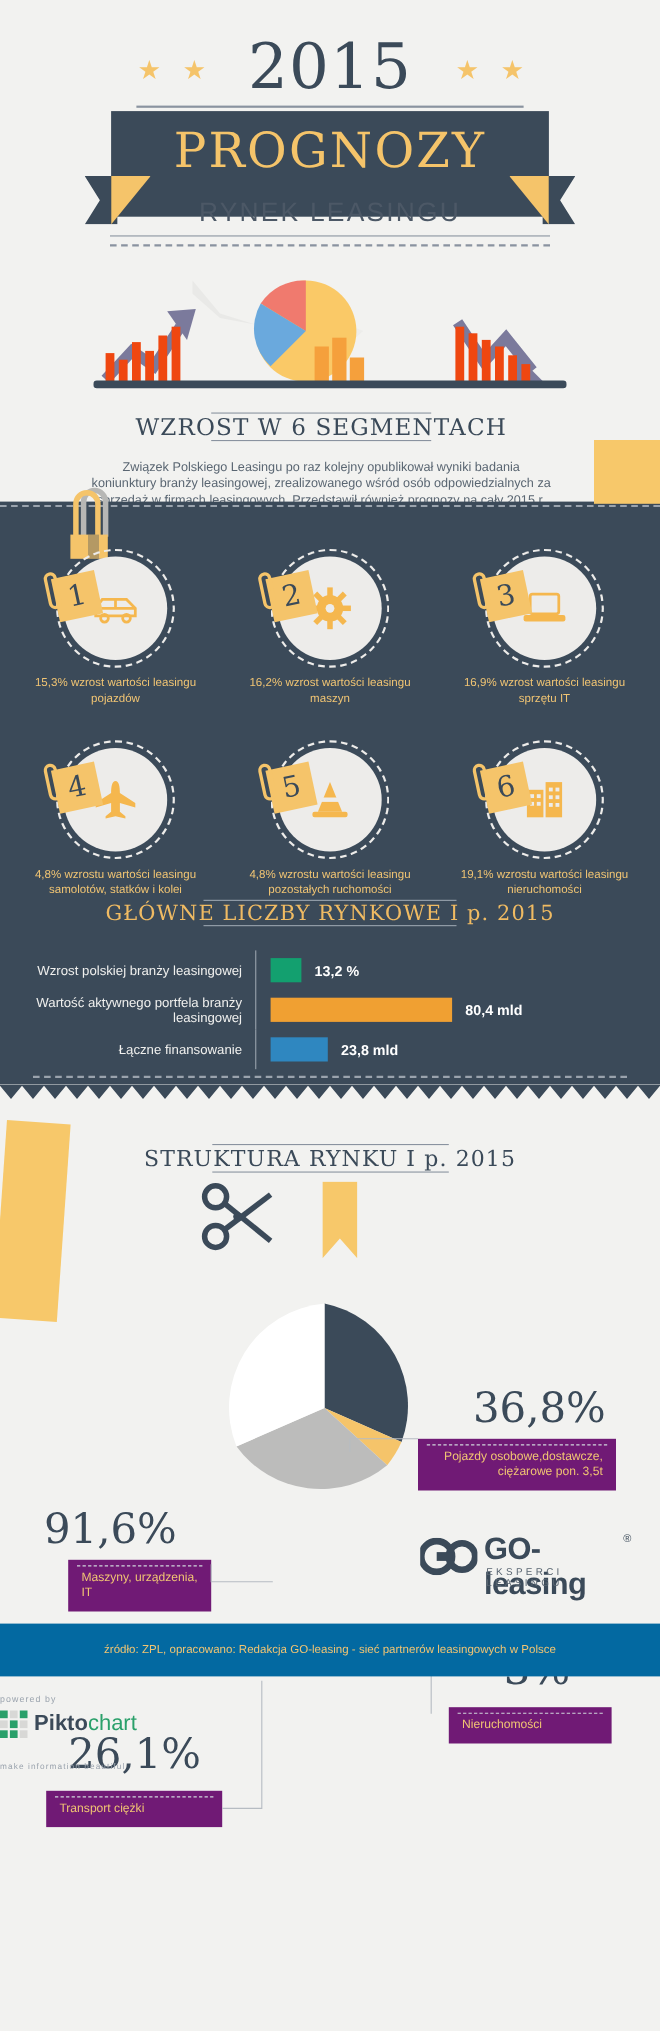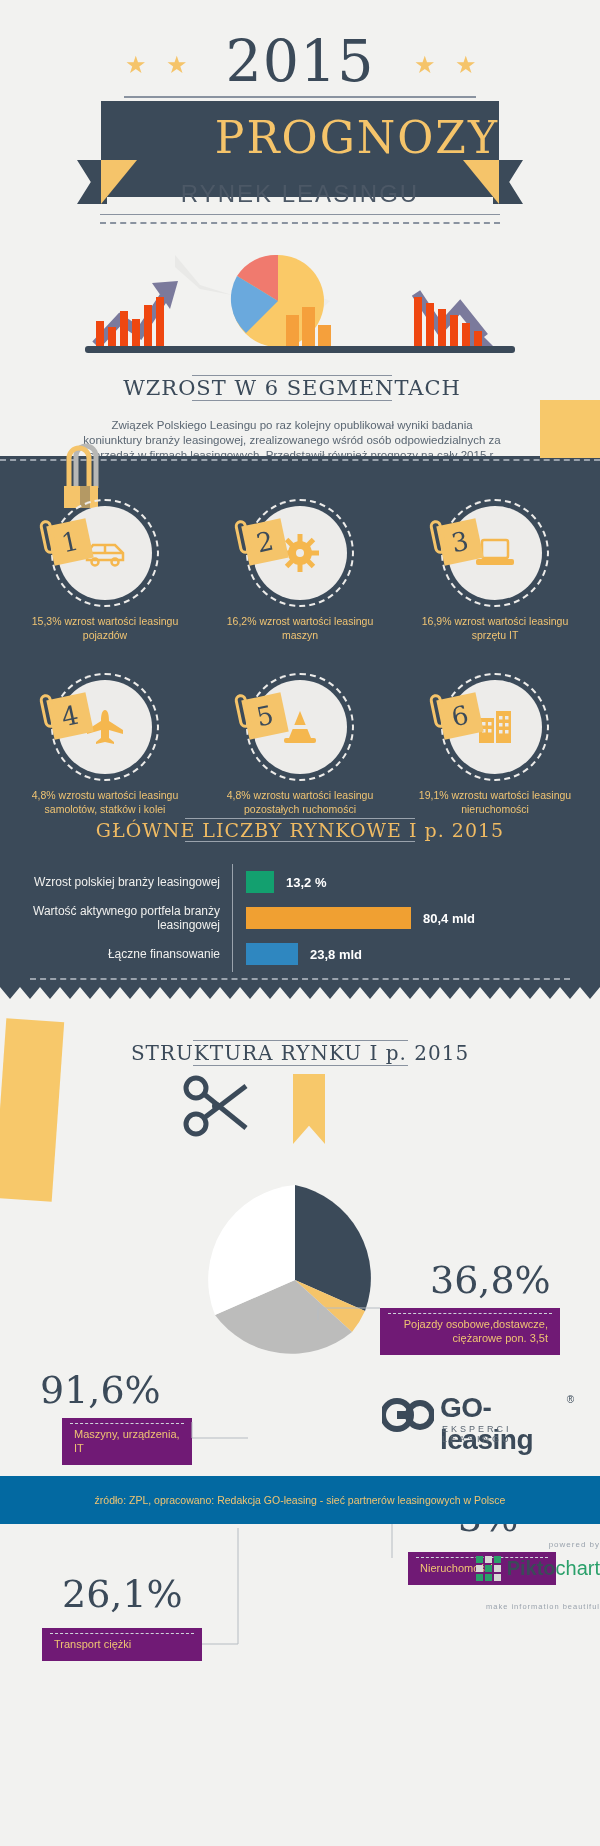--- a/index.html
+++ b/index.html
@@ -51,21 +51,21 @@
   .rb-fold-l {
     position: absolute; top: 64px; left: 101px; width: 36px; height: 44px;
     background: #f5c46a; clip-path: polygon(0 0, 100% 0, 0 100%);
   }
   .rb-fold-r {
     position: absolute; top: 64px; right: 101px; width: 36px; height: 44px;
     background: #f5c46a; clip-path: polygon(0 0, 100% 0, 100% 100%);
   }
   .rb-title {
     position: absolute; top: 16px; left: 101px; width: 398px;
-    text-align: right;
+    text-align: center;
     font-family: "DejaVu Serif", serif;
     font-size: 44px; color: #f5c46a; letter-spacing: 2px;
   }
   .subtitle {
     position: absolute; top: 180px; left: 0; width: 600px; text-align: center;
     font-size: 24px; color: #4c5866; letter-spacing: 2px;
   }
   .hr-dbl { position: absolute; left: 100px; width: 400px; }
   .hr-solid { top: 214px; border-top: 1px solid #8a93a0; }
   .hr-dash { top: 222px; border-top: 2px dashed #8a93a0; }
@@ -204,21 +204,21 @@
   }
 
   
   .footer-bar {
     position: absolute; top: 1476px; left: 0; width: 600px; height: 48px;
     background: #0369a1; display: flex; align-items: center; justify-content: center;
   }
   .footer-txt { font-size: 10.5px; color: #f0c473; }
 
   .powered {
-    position: absolute; top: 1540px; left: 0; width: 600px; text-align: right; padding-left: 20px;
+    position: absolute; top: 1540px; left: 0; width: 600px; text-align: left;
   }
   .pw-lab { font-size: 8px; color: #9aa3ad; letter-spacing: 1px; }
   .pw-logo {
     margin-top: 6px; display: inline-flex; align-items: center; gap: 6px;
   }
   .pw-grid {
     display: grid; grid-template-columns: repeat(3, 7px);
     grid-template-rows: repeat(3, 7px); gap: 2px;
   }
   .pw-cell { background: #d8d8d6; }

